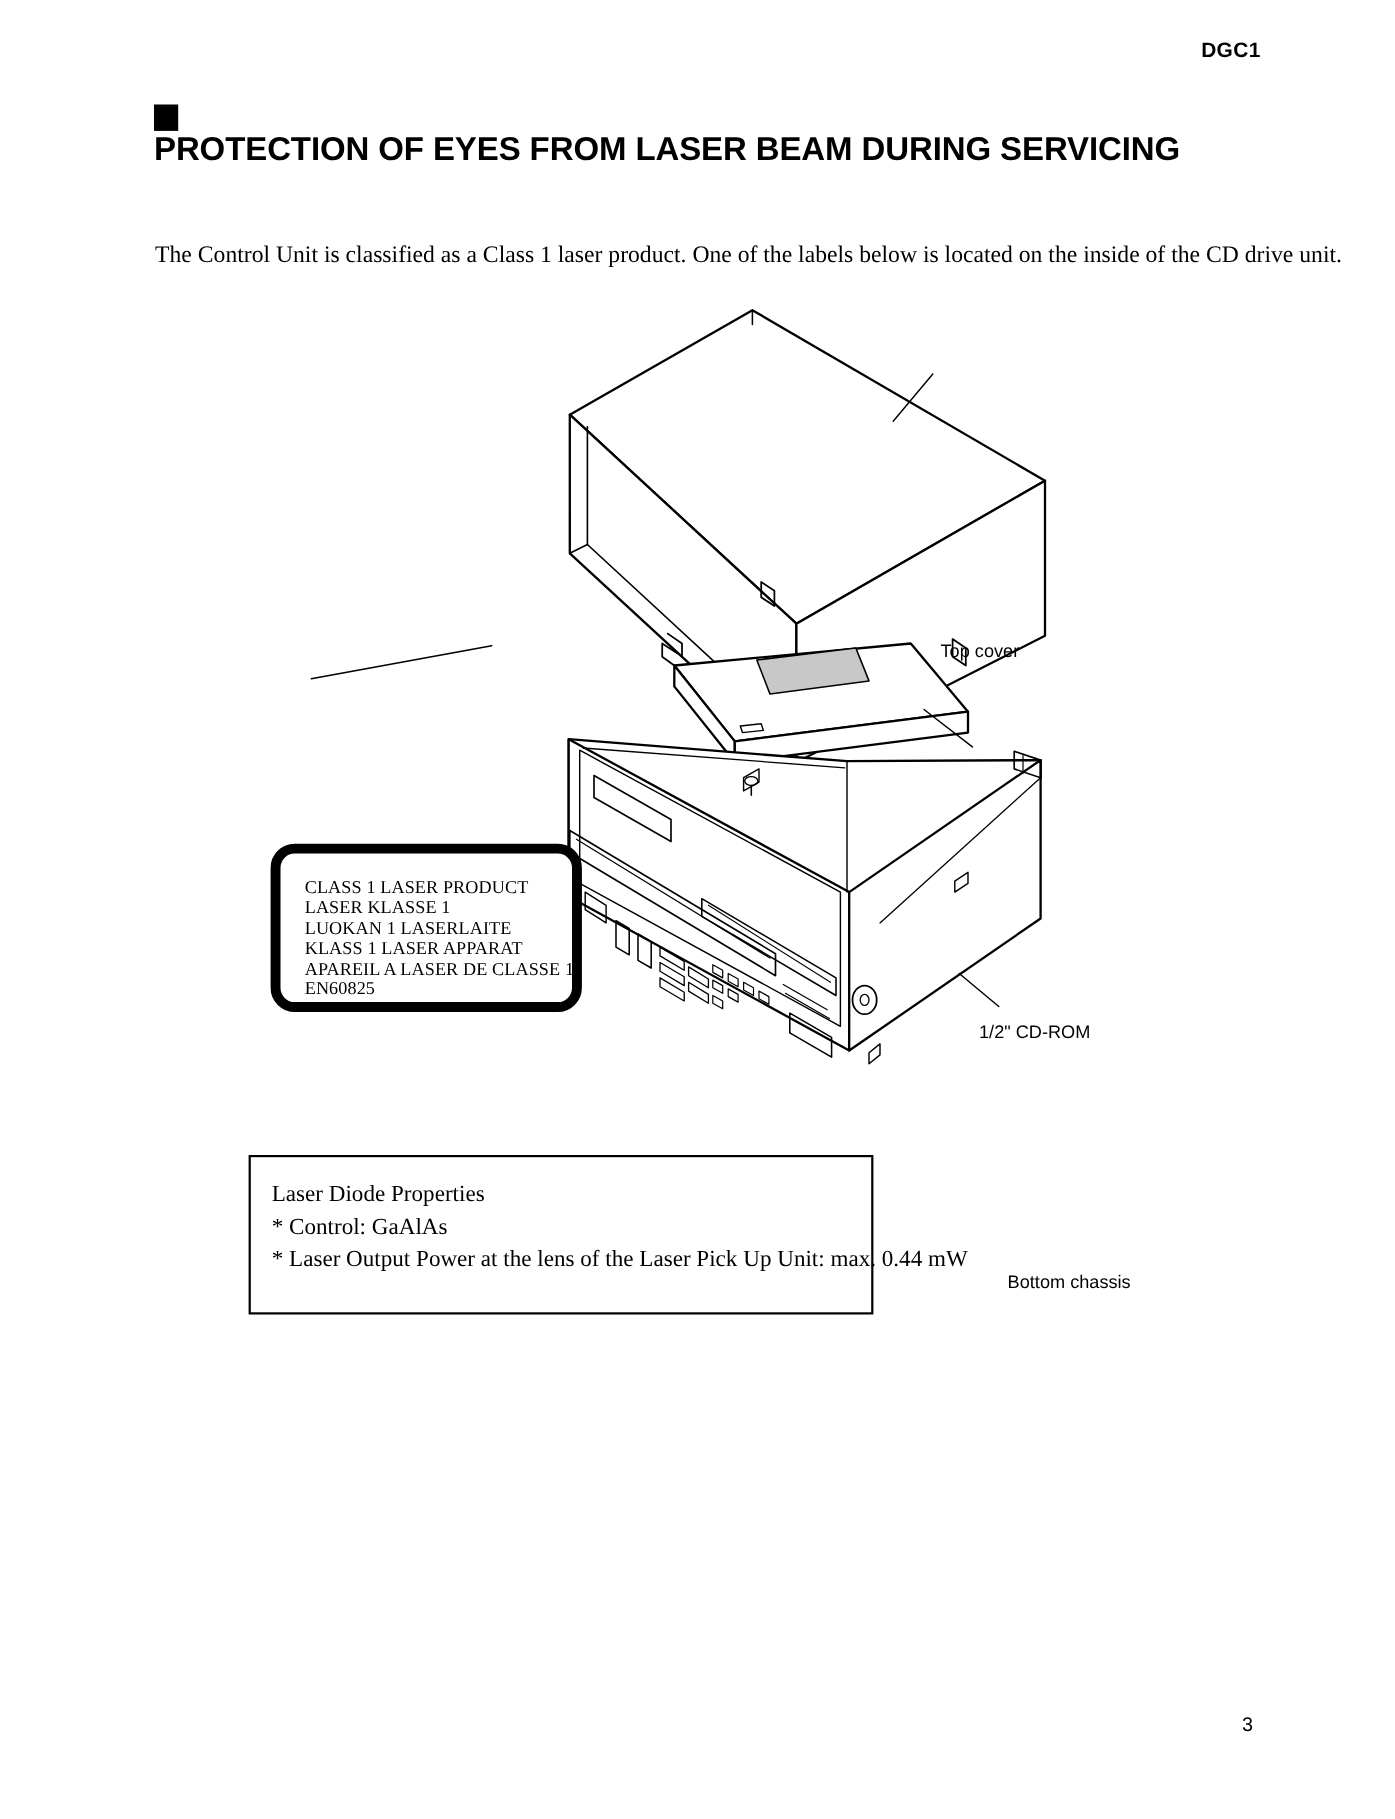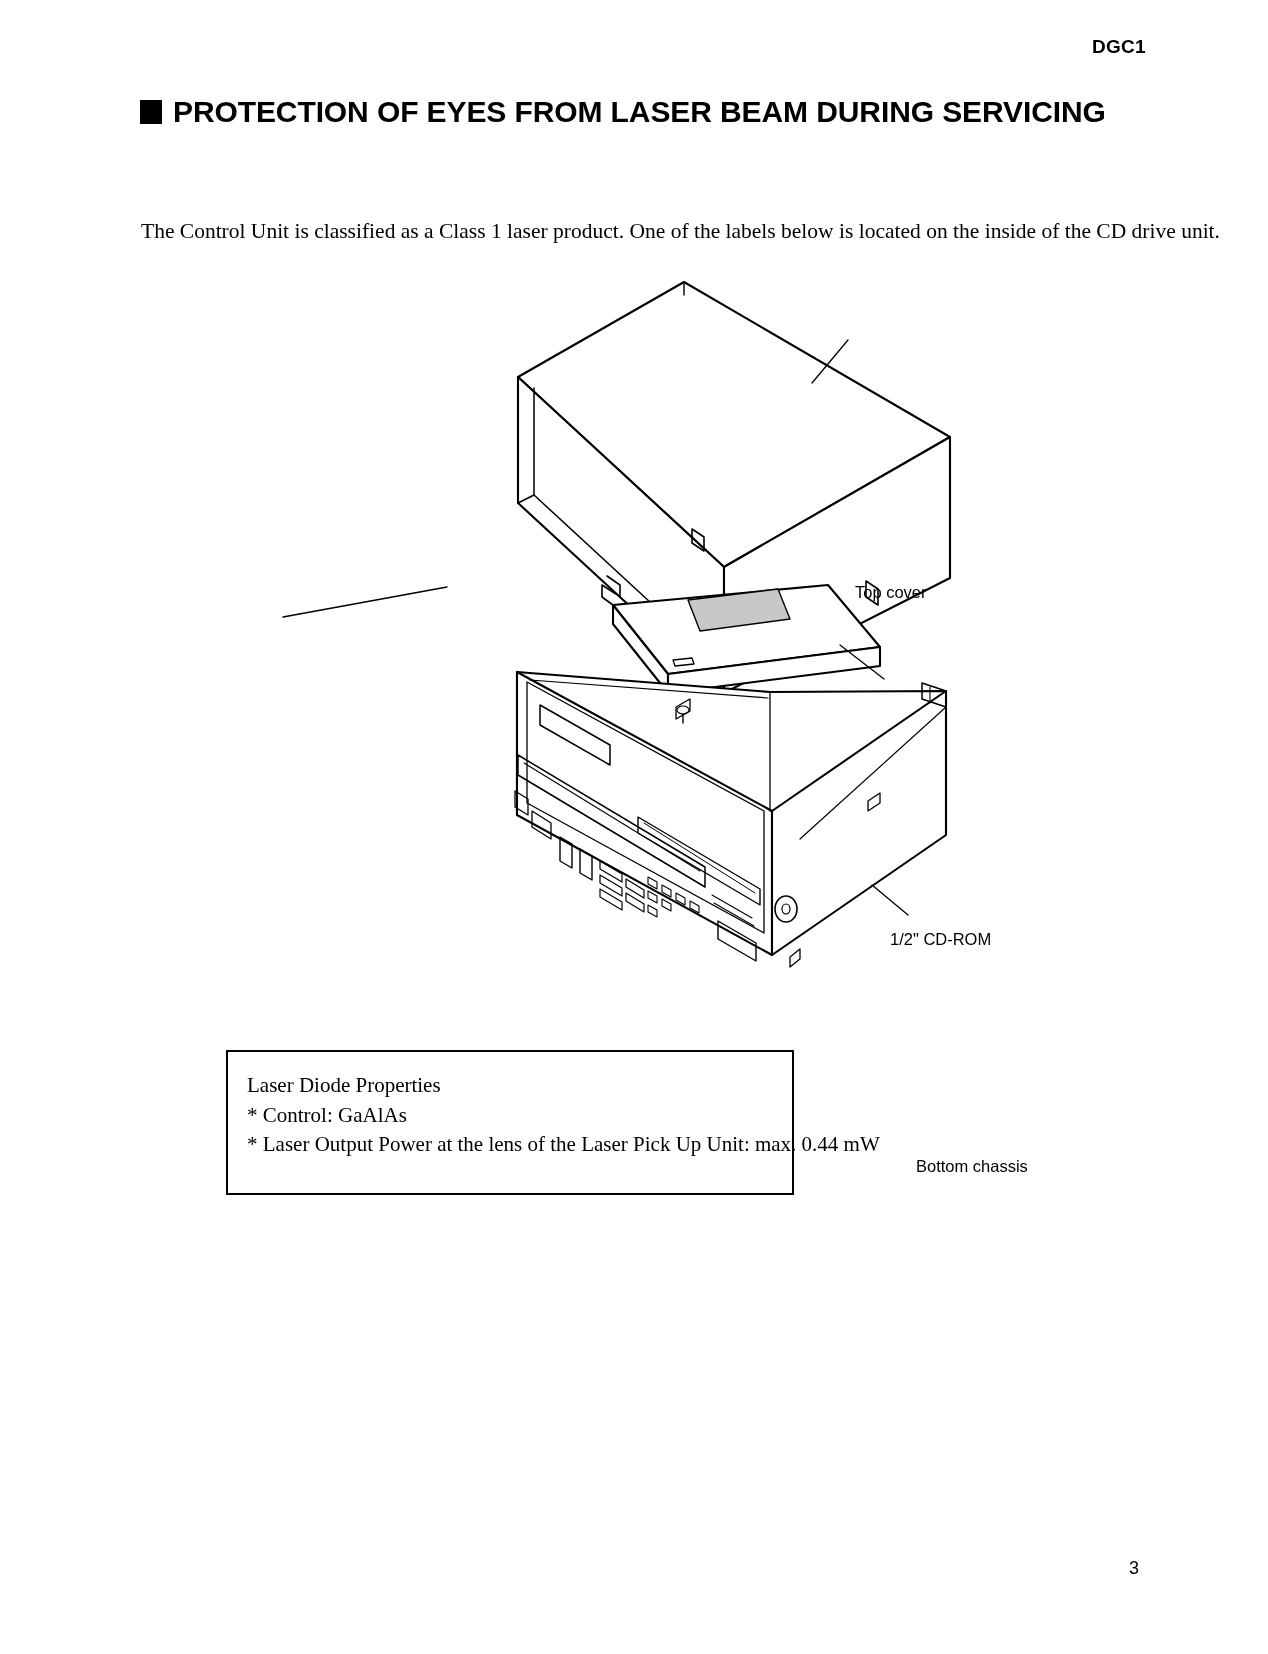--- a/index.html
+++ b/index.html
@@ -26,21 +26,22 @@
     font-size: 19px;
     letter-spacing: 0.3px;
   }
 
   
   #section-title-row {
     position: absolute;
     top: 95px;
     left: 140px;
     display: flex;
-    align-items: center;
+    align-items: flex-start;
+    flex-direction: column;
   }
   #section-bullet {
     width: 22px;
     height: 24px;
     background: #000000;
     margin-right: 11px;
     flex: 0 0 auto;
   }
   #section-title-text {
     font-family: "Liberation Sans", "DejaVu Sans", sans-serif;
@@ -252,20 +253,28 @@
 
         <path d="M 884 424 L 840 390"></path>
 
         <path d="M 908 660 L 872 630"></path>
 
         <path d="M 283 362 L 447 332" stroke-width="1.4"></path>
       </g>
     </g>
   </svg>
 
+  <div id="laser-label">
+    <div class="lbl-line">CLASS 1 LASER PRODUCT</div>
+    <div class="lbl-line">LASER KLASSE 1</div>
+    <div class="lbl-line">LUOKAN 1 LASERLAITE</div>
+    <div class="lbl-line">KLASS 1 LASER APPARAT</div>
+    <div class="lbl-line">APAREIL A LASER DE CLASSE 1</div>
+    <div class="lbl-line">EN60825</div>
+  </div>
 
   <div class="callout-label" id="callout-top-cover">Top cover</div>
   <div class="callout-label" id="callout-cdrom">1/2" CD-ROM</div>
   <div class="callout-label" id="callout-chassis">Bottom chassis</div>
 </div>
 
 <div id="properties-box">
   <div class="prop-line">Laser Diode Properties</div>
   <div class="prop-line">* Control: GaAlAs</div>
   <div class="prop-line">* Laser Output Power at the lens of the Laser Pick Up Unit: max. 0.44 mW</div>

